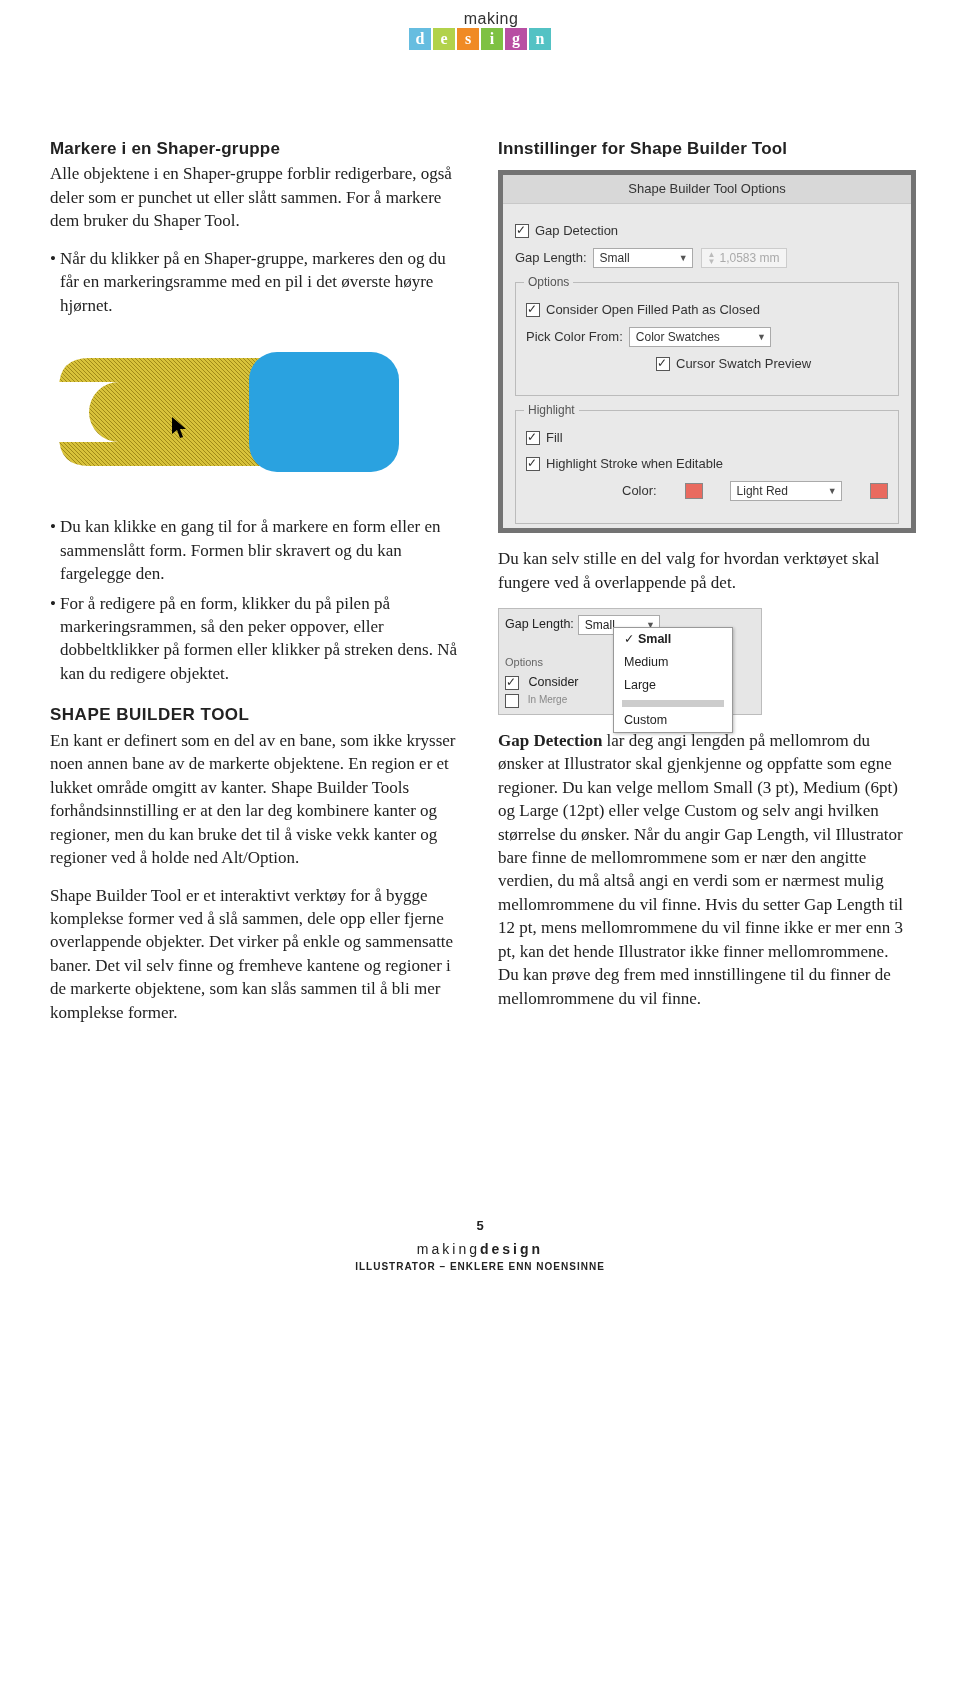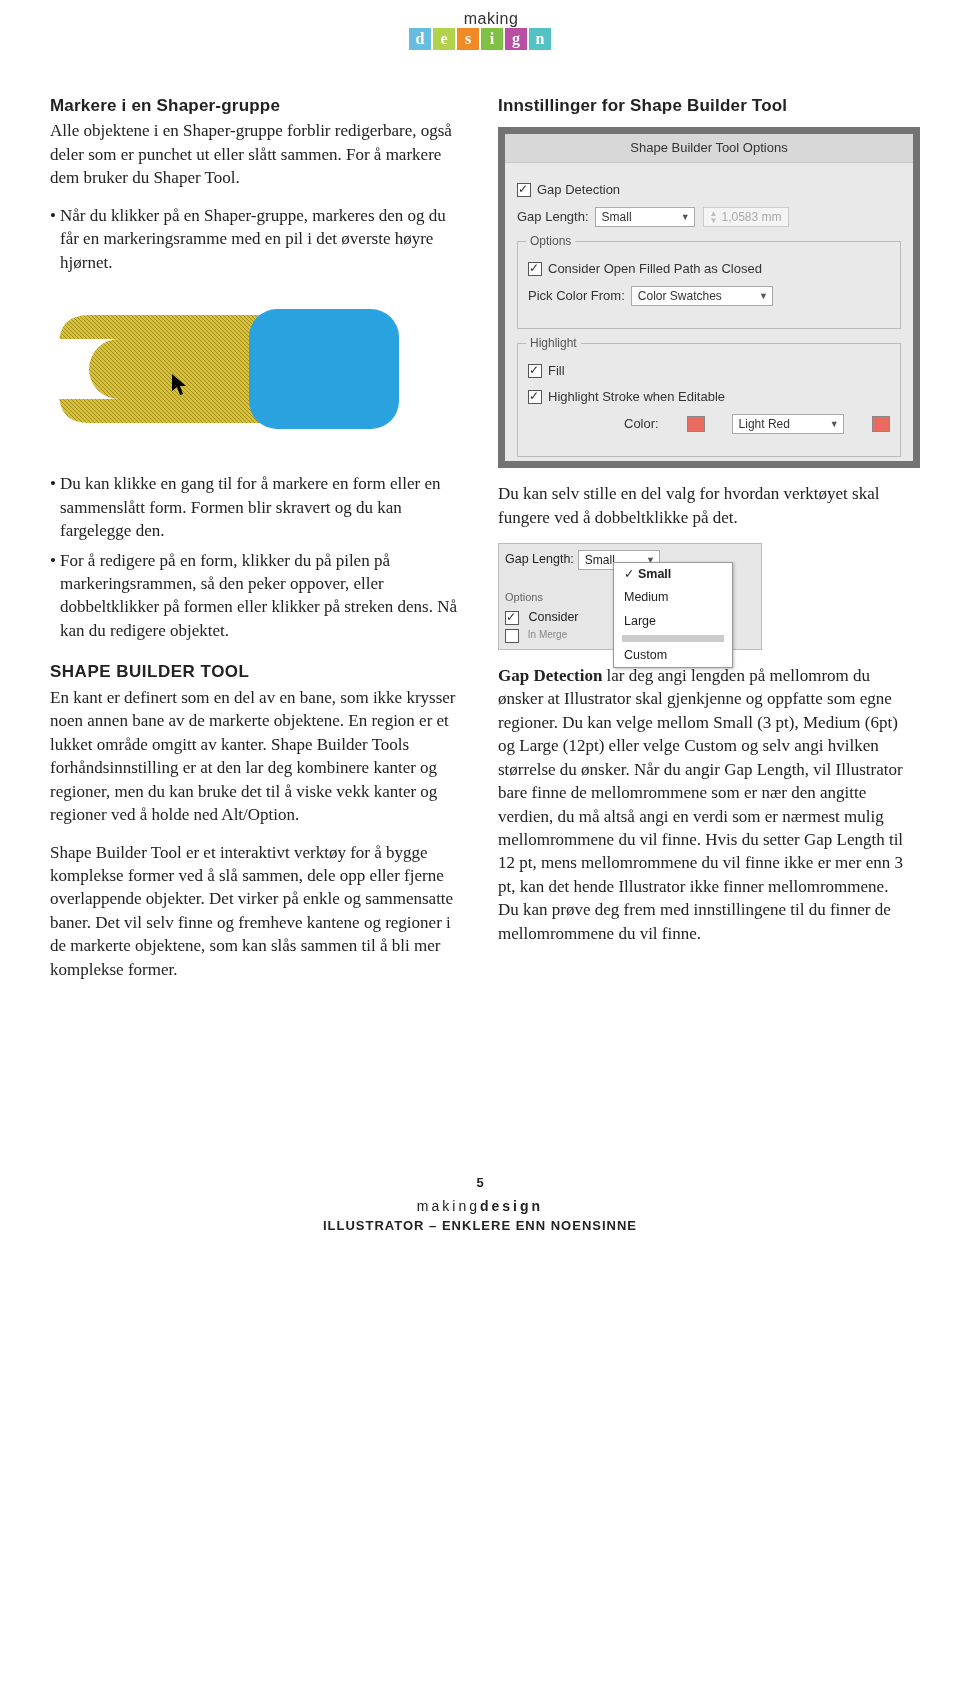--- a/index.html
+++ b/index.html
@@ -36,21 +36,21 @@
     align-items: center; justify-content: center;
     font-weight: bold; color: #fff;
     font-family: Georgia, serif;
     font-size: 16px;
   }
   .lb1{background:#66bde0}.lb2{background:#b2d24b}.lb3{background:#f08a24}
   .lb4{background:#7ec143}.lb5{background:#b84fa3}.lb6{background:#53c2c4}
   .columns {
     display: flex;
     gap: 36px;
-    margin-top: 44px;
+    margin-top: 87px;
   }
   .col {
     flex: 1;
     min-width: 0;
     font-size: 17px;
     line-height: 1.38;
   }
   h3.section {
     font-family: Arial, Helvetica, sans-serif;
     font-weight: bold;
@@ -83,21 +83,21 @@
     position:absolute; left:198px; top:22px; width:150px; height:120px;
     background:#2aa2e0; border-radius:28px;
   }
   .fig1 .cursor {
     position:absolute; left:120px; top:86px; width:18px; height:24px;
   }
 
   
   .panel {
     background:#e9e9e9;
-    border:7px solid #737373;
+    border:5px solid #737373;
     font-family: Arial, Helvetica, sans-serif;
     font-size: 13px;
     color:#333;
     width: 408px;
     margin: 10px 0 14px 0;
   }
   .panel .titlebar {
     background:#d8d8d8;
     text-align:center;
     padding:5px 0;
@@ -171,21 +171,21 @@
     padding: 0 6px 6px 6px; color:#888; font-size:10px;
   }
 
   .footer {
     margin-top: 180px;
     text-align:center;
     font-family: Arial, sans-serif;
   }
   .footer .pg { font-weight:bold; font-size:13px;}
   .footer .mk { font-size:14px; letter-spacing:3px; margin-top:8px;}
-  .footer .sub { font-size:13px; font-weight:bold; letter-spacing:1px; text-transform:uppercase; margin-top:4px;}
+  .footer .sub { font-size:10px; font-weight:bold; letter-spacing:1px; text-transform:uppercase; margin-top:4px;}
   .footer .mk b{font-weight:bold;text-align:center;}
 </style>
 </head>
 <body>
 
 <div class="page">
 
   <div class="logo-wrap">
     <div class="logo-top">making</div>
     <div class="logo-boxes">
@@ -272,20 +272,24 @@
               <span class="ck checked"></span>
               <span>Consider Open Filled Path as Closed</span>
             </div>
             <div class="row">
               <span class="lbl">Pick Color From:</span>
               <span class="dropdown" style="min-width:130px">
                 <span>Color Swatches</span>
                 <span class="dd-arrow">▼</span>
               </span>
             </div>
+            <div class="row" style="padding-left:130px">
+              <span class="ck checked"></span>
+              <span>Cursor Swatch Preview</span>
+            </div>
           </div>
 
           <div class="fieldset">
             <span class="legend">Highlight</span>
             <div class="row">
               <span class="ck checked"></span>
               <span>Fill</span>
             </div>
             <div class="row">
               <span class="ck checked"></span>
@@ -297,21 +301,21 @@
               <span class="dropdown" style="margin-left:4px;min-width:100px">
                 <span>Light Red</span>
                 <span class="dd-arrow">▼</span>
               </span>
               <span class="swatch red" style="margin-left:6px"></span>
             </div>
           </div>
         </div>
       </div>
 
-      <p>Du kan selv stille en del valg for hvordan verktøyet skal fungere ved å dobbeltklikke på det.</p>
+      <p>Du kan selv stille en del valg for hvordan verktøyet skal fungere ved å overlappende på det.</p>
 
       <div class="mini">
         <div class="toprow">
           <span class="lbl">Gap Length:</span>
           <span class="dropdown" style="min-width:70px;margin-left:4px">
             <span>Small</span>
             <span class="dd-arrow">▼</span>
           </span>
         </div>
         <div class="menu">

